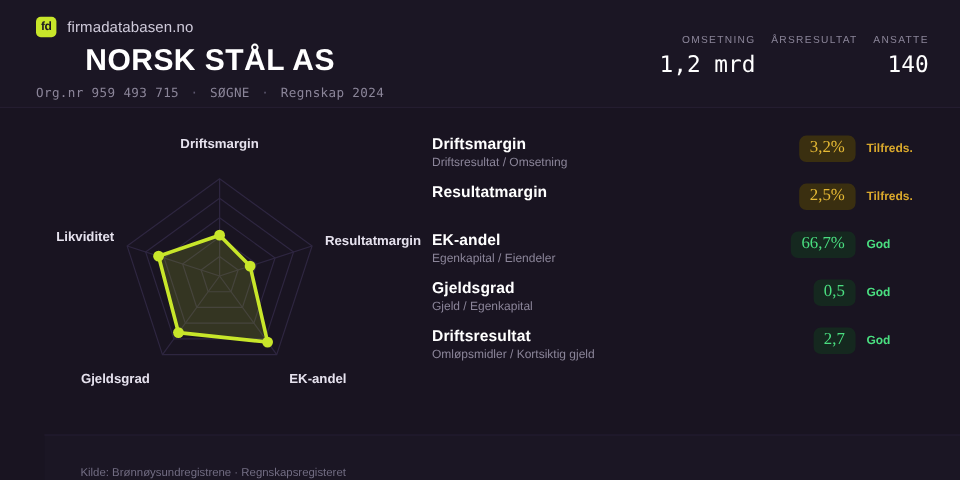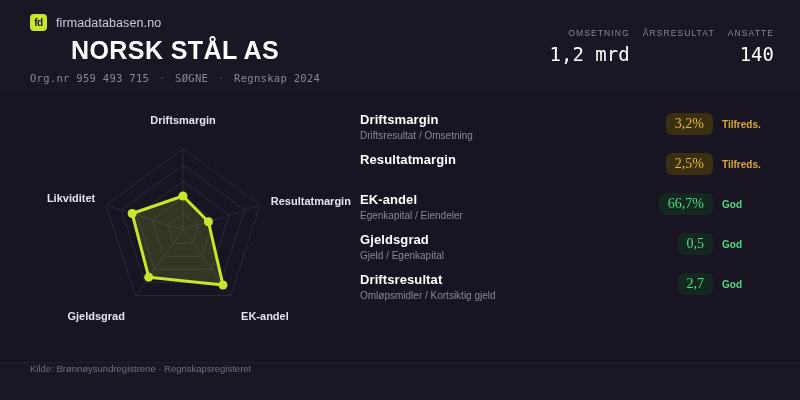--- a/index.html
+++ b/index.html
@@ -114,23 +114,23 @@
     width:54px;
   }
   .metric-status.warn { color:#d9a82c; }
   .metric-status.good { color:#4ade80; }
 
   
   .footer {
     height:38px;
     background:#1b1624;
     border-top:1px solid #241d30;
-    display:flex; align-items:flex-start; justify-content:space-between;
+    display:flex; align-items:flex-end; justify-content:space-between;
     padding:0 26px 0 30px;
-    font-size:9.5px; color:#726d83;
+    font-size:9.5px; color:#726d83;margin-left:37px;
   }
 </style>
 </head>
 <body>
 
 <div class="card">
 
   <div class="header">
     <div>
       <div class="brand-row">

